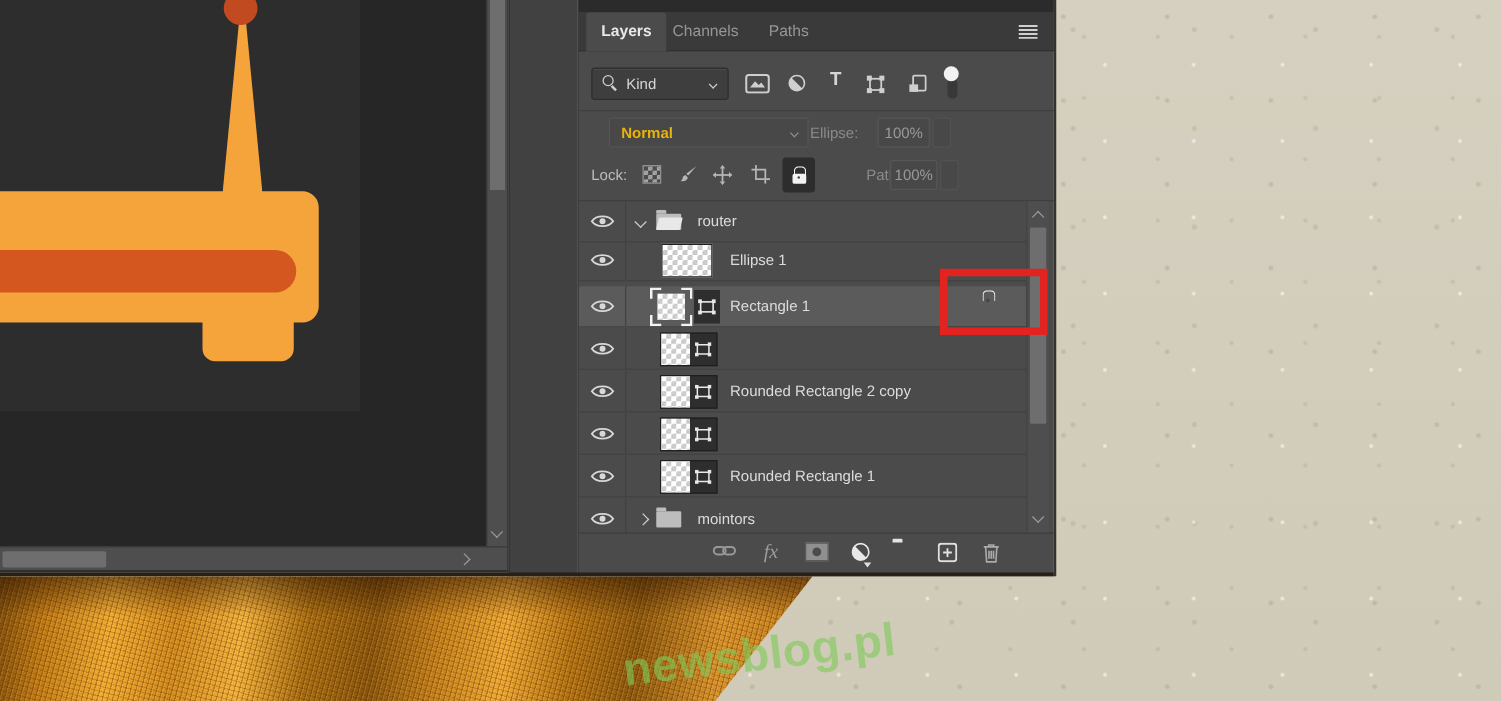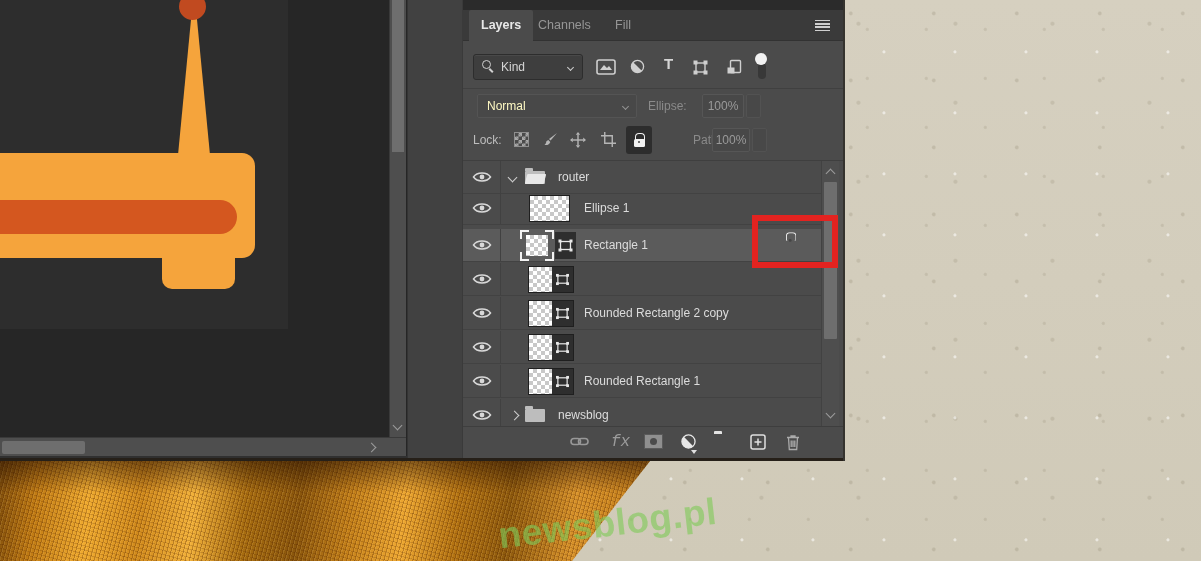--- a/index.html
+++ b/index.html
@@ -79,22 +79,22 @@
   .search-glyph::before{content:"";position:absolute;left:0;top:0;width:7px;height:7px;border:1.7px solid #d0d0d0;border-radius:50%;}
   .search-glyph::after{content:"";position:absolute;left:8px;top:8px;width:5px;height:1.8px;background:#d0d0d0;transform:rotate(45deg);transform-origin:0 0;}
 
   .ficon{position:absolute;top:18px;}
   .ficon-T{font-size:15px;font-weight:bold;color:#d5d5d5;top:14px;}
   .toggle-pill{position:absolute;left:292px;top:12px;width:13px;height:27px;}
   .toggle-pill .stem{position:absolute;left:2.5px;top:10px;width:8px;height:16px;background:#383838;border-radius:4px;}
   .toggle-pill .knob{position:absolute;left:0;top:0;width:12px;height:12px;background:#F2F2F2;border-radius:50%;}
 
   .blend-row{position:absolute;left:0;top:88px;width:100%;height:34px;border-top:1px solid #404040;font-size:12px;}
-  .blend-combo{position:absolute;left:14px;top:5px;width:160px;height:24px;background:#484848;border:1px solid #545454;border-radius:2px;
-    color:#fef9c3;line-height:22px;padding-left:9px;}
+  .blend-combo{position:absolute;left:24px;top:5px;width:160px;height:24px;background:#484848;border:1px solid #545454;border-radius:2px;
+    color:#eab308;line-height:22px;padding-left:9px;font-weight:bold;}
   .blend-combo .cchev{position:absolute;right:8px;top:9px;opacity:.55;}
   .dim-label{color:#8a8a8a;}
   .opacity-label{position:absolute;left:185px;top:0;line-height:34px;}
   .value-box{position:absolute;top:5px;width:42px;height:24px;border:1px solid #565656;border-radius:2px;background:#484848;
     color:#9a9a9a;text-align:center;line-height:22px;}
   .mini-box{position:absolute;top:5px;width:15px;height:24px;border:1px solid #525252;border-radius:2px;background:#484848;}
 
   .lock-row{position:absolute;left:0;top:122px;width:100%;height:36px;font-size:12px;}
   .lock-label{position:absolute;left:10px;top:0;line-height:36px;color:#bdbdbd;}
   .lockbar-icon{position:absolute;top:10px;opacity:.85;}
@@ -134,21 +134,21 @@
   .row-lock{position:absolute;left:322px;top:8px;transform:scale(.95);}
 
   .list-vscroll{position:absolute;left:358px;top:0;width:18px;height:266px;background:#4e4e4e;border-left:1px solid #424242;}
   .list-vthumb{position:absolute;left:2px;top:21px;width:13px;height:157px;background:#6E6E6E;border-radius:1px;}
   .list-chev-up{position:absolute;left:5px;top:9px;transform:rotate(-135deg);}
   .list-chev-down{position:absolute;left:5px;bottom:10px;}
 
   
   .ptoolbar{position:absolute;left:0;top:426px;width:100%;height:32px;border-top:1px solid #3e3e3e;}
   .tbtn{position:absolute;top:7px;}
-  .fx-label{font-style:italic;font-family:Liberation Mono, monospace;font-size:16px;color:#9c9c9c;line-height:18px;}
+  .fx-label{font-style:italic;font-family:Liberation Serif, serif;font-size:16px;color:#9c9c9c;line-height:18px;}
   .mask-icon{width:19px;height:15px;background:#8F8F8F;border:1px solid #5a5a5a;display:flex;align-items:center;justify-content:center;}
   .mask-icon i{width:7px;height:7px;border-radius:50%;background:#4B4B4B;}
   .newgroup-icon{width:19px;height:13px;background:#E3E3E3;border-radius:1px;position:relative;margin-top:3px;}
   .newgroup-icon::before{content:"";position:absolute;left:0;top:-3px;width:8px;height:3px;background:#E3E3E3;border-radius:1px 1px 0 0;}
   .adj-half{position:relative;width:15px;height:15px;}
   .adj-tbtn::after{content:"";position:absolute;left:10px;top:16px;border-left:3.5px solid transparent;border-right:3.5px solid transparent;border-top:4px solid #E0E0E0;}
 
   
   .red-box{position:absolute;left:752px;top:215px;width:86px;height:53px;border:6px solid #E32320;z-index:20;}
 </style>
@@ -181,21 +181,21 @@
     </div>
 
     <div class="dock-strip"></div>
 
     <div class="panel">
       <div class="panel-topstrip"></div>
 
       <div class="tabbar">
         <span class="tab active tab-layers">Layers</span>
         <span class="tab tab-channels">Channels</span>
-        <span class="tab tab-paths">Fill</span>
+        <span class="tab tab-paths">Paths</span>
         <span class="menu-icon"></span>
       </div>
 
       <div class="filter-row">
         <div class="kind-combo">
           <span class="search-glyph"></span>
           <span class="label">Kind</span>
           <span class="cchev chev small light down"></span>
         </div>
         <span class="ficon" style="left:133px;">
@@ -413,21 +413,21 @@
 
         <div class="lrow" style="top:238px;">
           <span class="eye-cell">
             <svg width="20" height="12" viewBox="0 0 20 12">
                 <path d="M1.5 6 C5 .8 15 .8 18.5 6 C15 11.2 5 11.2 1.5 6 Z" fill="none" stroke="#d8d8d8" stroke-width="1.5"></path>
                 <circle cx="10" cy="6" r="2.4" fill="#d8d8d8"></circle>
               </svg>
           </span>
           <span class="twisty chev light right" style="left:48px;"></span>
           <span class="folder"></span>
-          <span class="row-name name-group">newsblog</span>
+          <span class="row-name name-group">mointors</span>
         </div>
 
         <div class="list-vscroll">
           <span class="chev list-chev-up"></span>
           <div class="list-vthumb"></div>
           <span class="chev down list-chev-down"></span>
         </div>
       </div>
 
       <div class="ptoolbar">

